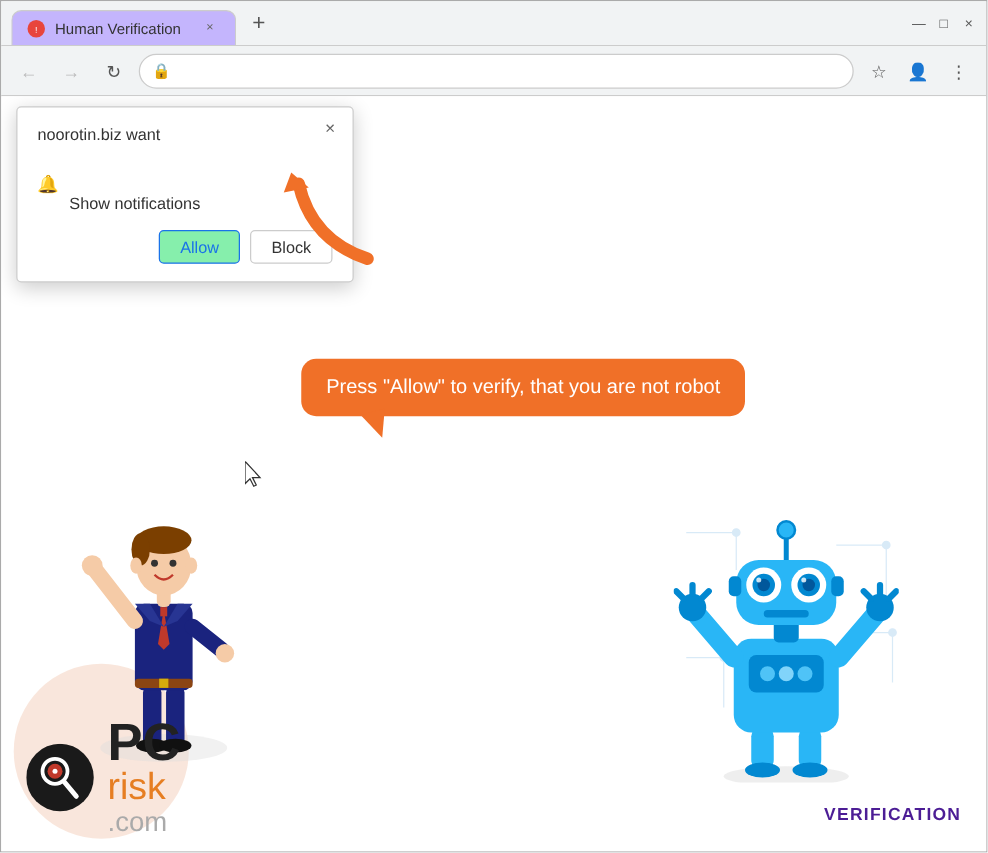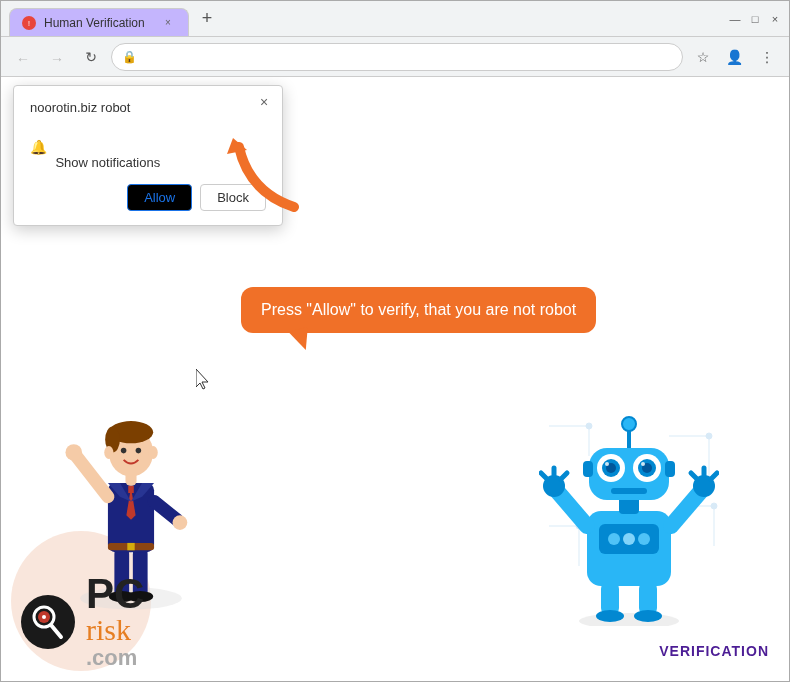--- a/index.html
+++ b/index.html
@@ -241,21 +241,21 @@
       margin-top: 32px;
     }
 
     .popup-buttons {
       display: flex;
       justify-content: flex-end;
       gap: 8px;
     }
 
     .btn-allow {
-      background: #000000;
+      background: #86efac;
       border: 1px solid #1a73e8;
       color: #1a73e8;
       border-radius: 4px;
       padding: 5px 16px;
       font-size: 13px;
       cursor: pointer;
     }
 
     .btn-block {
       background: #fff;
@@ -410,21 +410,21 @@
       <div class="nav-btn">☆</div>
       <div class="nav-btn">👤</div>
       <div class="nav-btn">⋮</div>
     </div>
   </div>
 
   <div class="page-content">
 
     <div class="notification-popup">
       <div class="popup-close">×</div>
-      <div class="popup-site">noorotin.biz robot</div>
+      <div class="popup-site">noorotin.biz want</div>
       <div class="popup-notification-row">
         <span class="bell-icon">🔔</span>
         <span class="popup-notification-text">Show notifications</span>
       </div>
       <div class="popup-buttons">
         <button class="btn-allow">Allow</button>
         <button class="btn-block">Block</button>
       </div>
     </div>
 
@@ -576,21 +576,21 @@
 
           <circle cx="23" cy="22" r="10" fill="none" stroke="white" stroke-width="3"></circle>
           <circle cx="23" cy="22" r="6" fill="#c0392b"></circle>
           <line x1="30" y1="30" x2="40" y2="42" stroke="white" stroke-width="4" stroke-linecap="round"></line>
 
           <circle cx="23" cy="22" r="2" fill="white"></circle>
         </svg>
       </div>
       <div style="display:flex;align-items:baseline;gap:0;flex-direction:column;">
         <span style="font-size:42px;font-weight:900;color:#222;line-height:1;">PC</span>
-        <span style="font-size:30px;font-weight:400;color:#e67e22;line-height:1;font-family:Liberation Serif, serif;">risk</span>
-        <span style="font-size:22px;color:#aaa;font-weight:700;">.com</span>
+        <span style="font-size:30px;font-weight:400;color:#e67e22;line-height:1;">risk</span>
+        <span style="font-size:22px;color:#aaa;font-weight:400;">.com</span>
       </div>
     </div>
 
     <div class="verification-label">VERIFICATION</div>
 
   </div>
 </div>
 
 </body></html>

